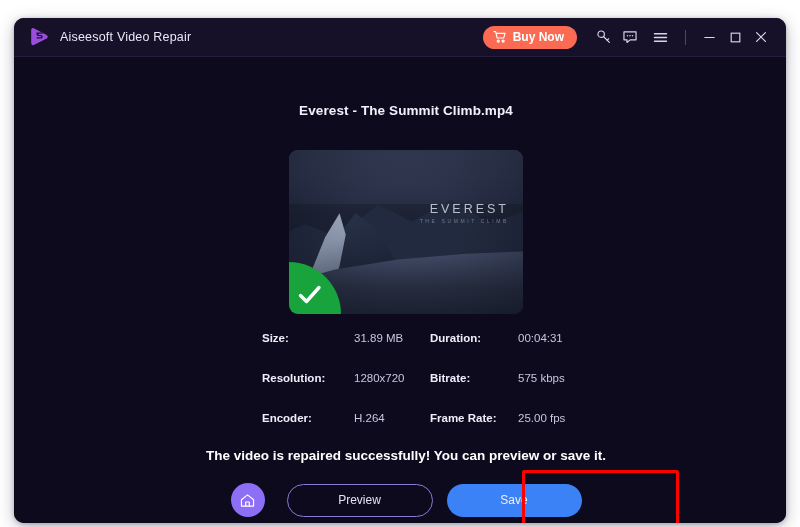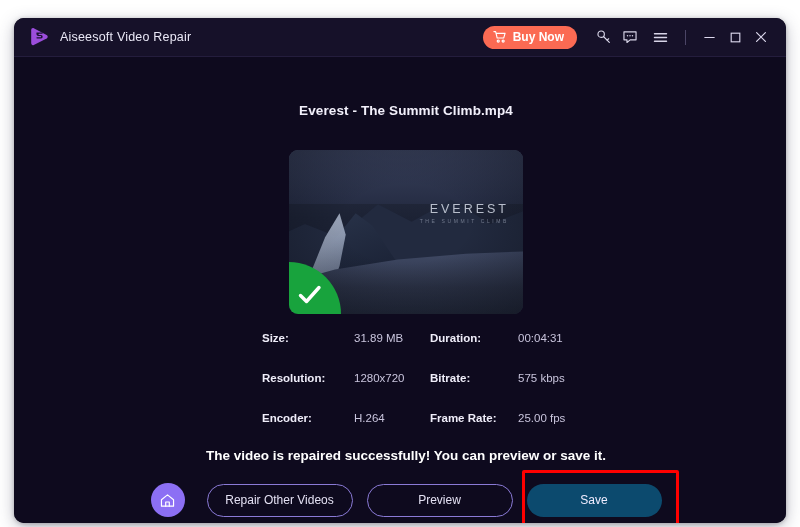--- a/index.html
+++ b/index.html
@@ -267,21 +267,21 @@
     cursor: pointer;
     box-sizing: border-box;
     padding: 0 16px;
   }
   .pill-outline {
     border: 1px solid #8a7ad6;
     color: #e4e1f3;
     background: transparent;
   }
   #save-button {
-    background: #0c4a6e;
+    background: #3b82f6;
     color: #f0ecff;
     border: none;
     min-width: 135px;
     align-items: center;
   }
   #save-highlight-box {
     position: absolute;
     border: 3px solid #ff0000;
     border-radius: 2px;
     box-sizing: border-box;
@@ -410,23 +410,20 @@
 
       <div id="home-button">
         <span style="display:flex;">
           <svg width="17" height="17" viewBox="0 0 18 18" fill="none" stroke="#ffffff" stroke-width="1.25" stroke-linejoin="round" stroke-linecap="round">
             <path d="M2.6 8.2 L9 3.0 L15.4 8.2 V15.0 H2.6 Z"></path>
             <path d="M7.1 15.0 V10.6 H10.9 V15.0"></path>
           </svg>
         </span>
       </div>
 
-      <div class="pill-button pill-outline">
-        <span>Repair Other Videos</span>
-      </div>
 
       <div class="pill-button pill-outline">
         <span>Preview</span>
       </div>
 
       <div class="pill-button" id="save-button">
         <span>Save</span>
       </div>
 
       <div id="save-highlight-box" style="left: 495.5px; top: -13.5px; width: 157px; height: 61px; border-color: rgb(255, 0, 0);"></div>

